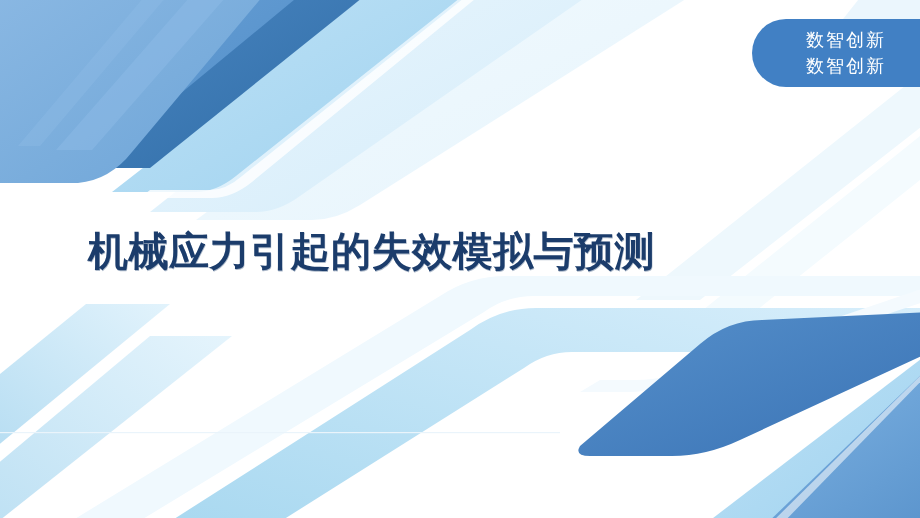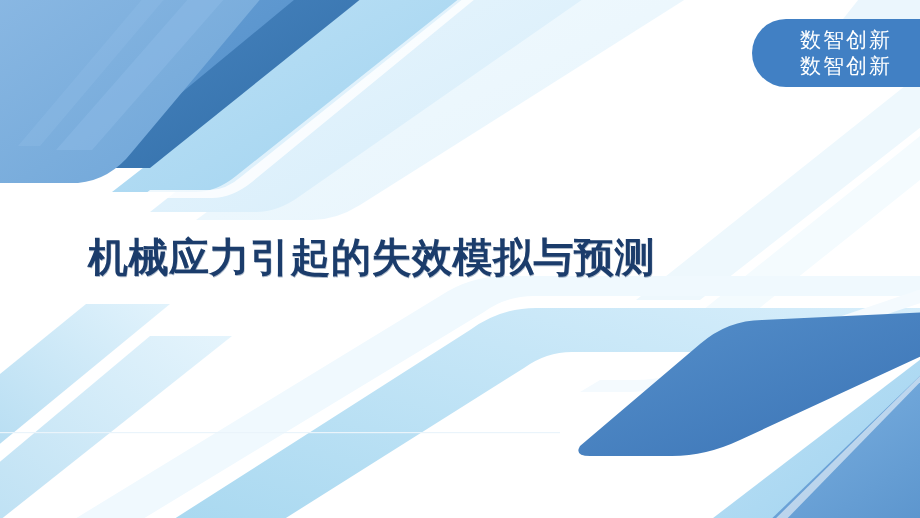--- a/index.html
+++ b/index.html
@@ -41,32 +41,32 @@
     box-sizing: border-box;
     padding: 7px 22px 7px 30px;
     display: flex;
     flex-direction: column;
     align-items: center;
     justify-content: center;
     z-index: 6;
   }
   .badge-line {
     color: #ffffff;
-    font-size: 21px;
+    font-size: 18px;
     line-height: 26px;
     letter-spacing: 2px;
     white-space: nowrap;
     font-weight: 400;
   }
 
   
   #main-title {
     position: absolute;
     left: 88px;
-    top: 231px;
+    top: 225px;
     width: 720px;
     z-index: 5;
     color: #1b3c6b;
     font-size: 40px;
     font-weight: bold;
     letter-spacing: 0.5px;
     line-height: 52px;
     white-space: nowrap;
     text-shadow: 0.5px 0.5px 0px rgba(27,60,107,0.35);
   }

